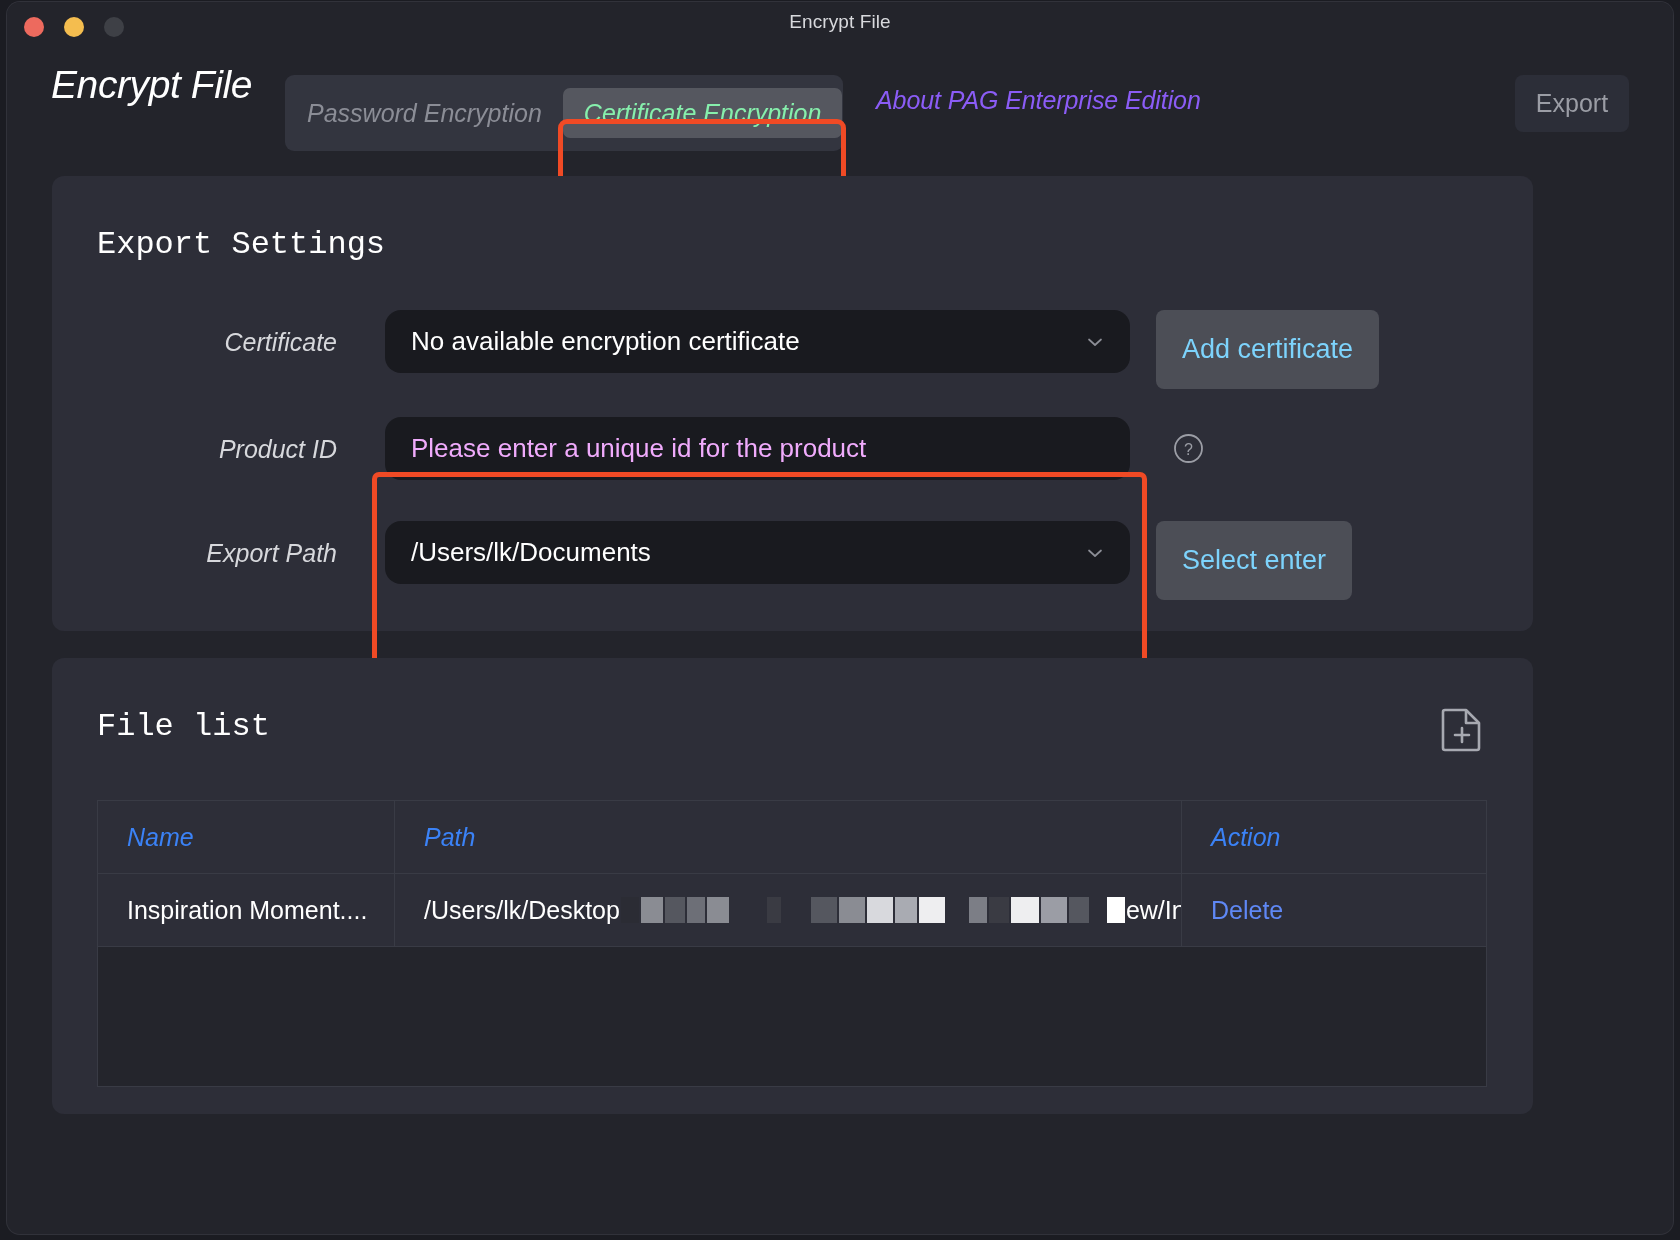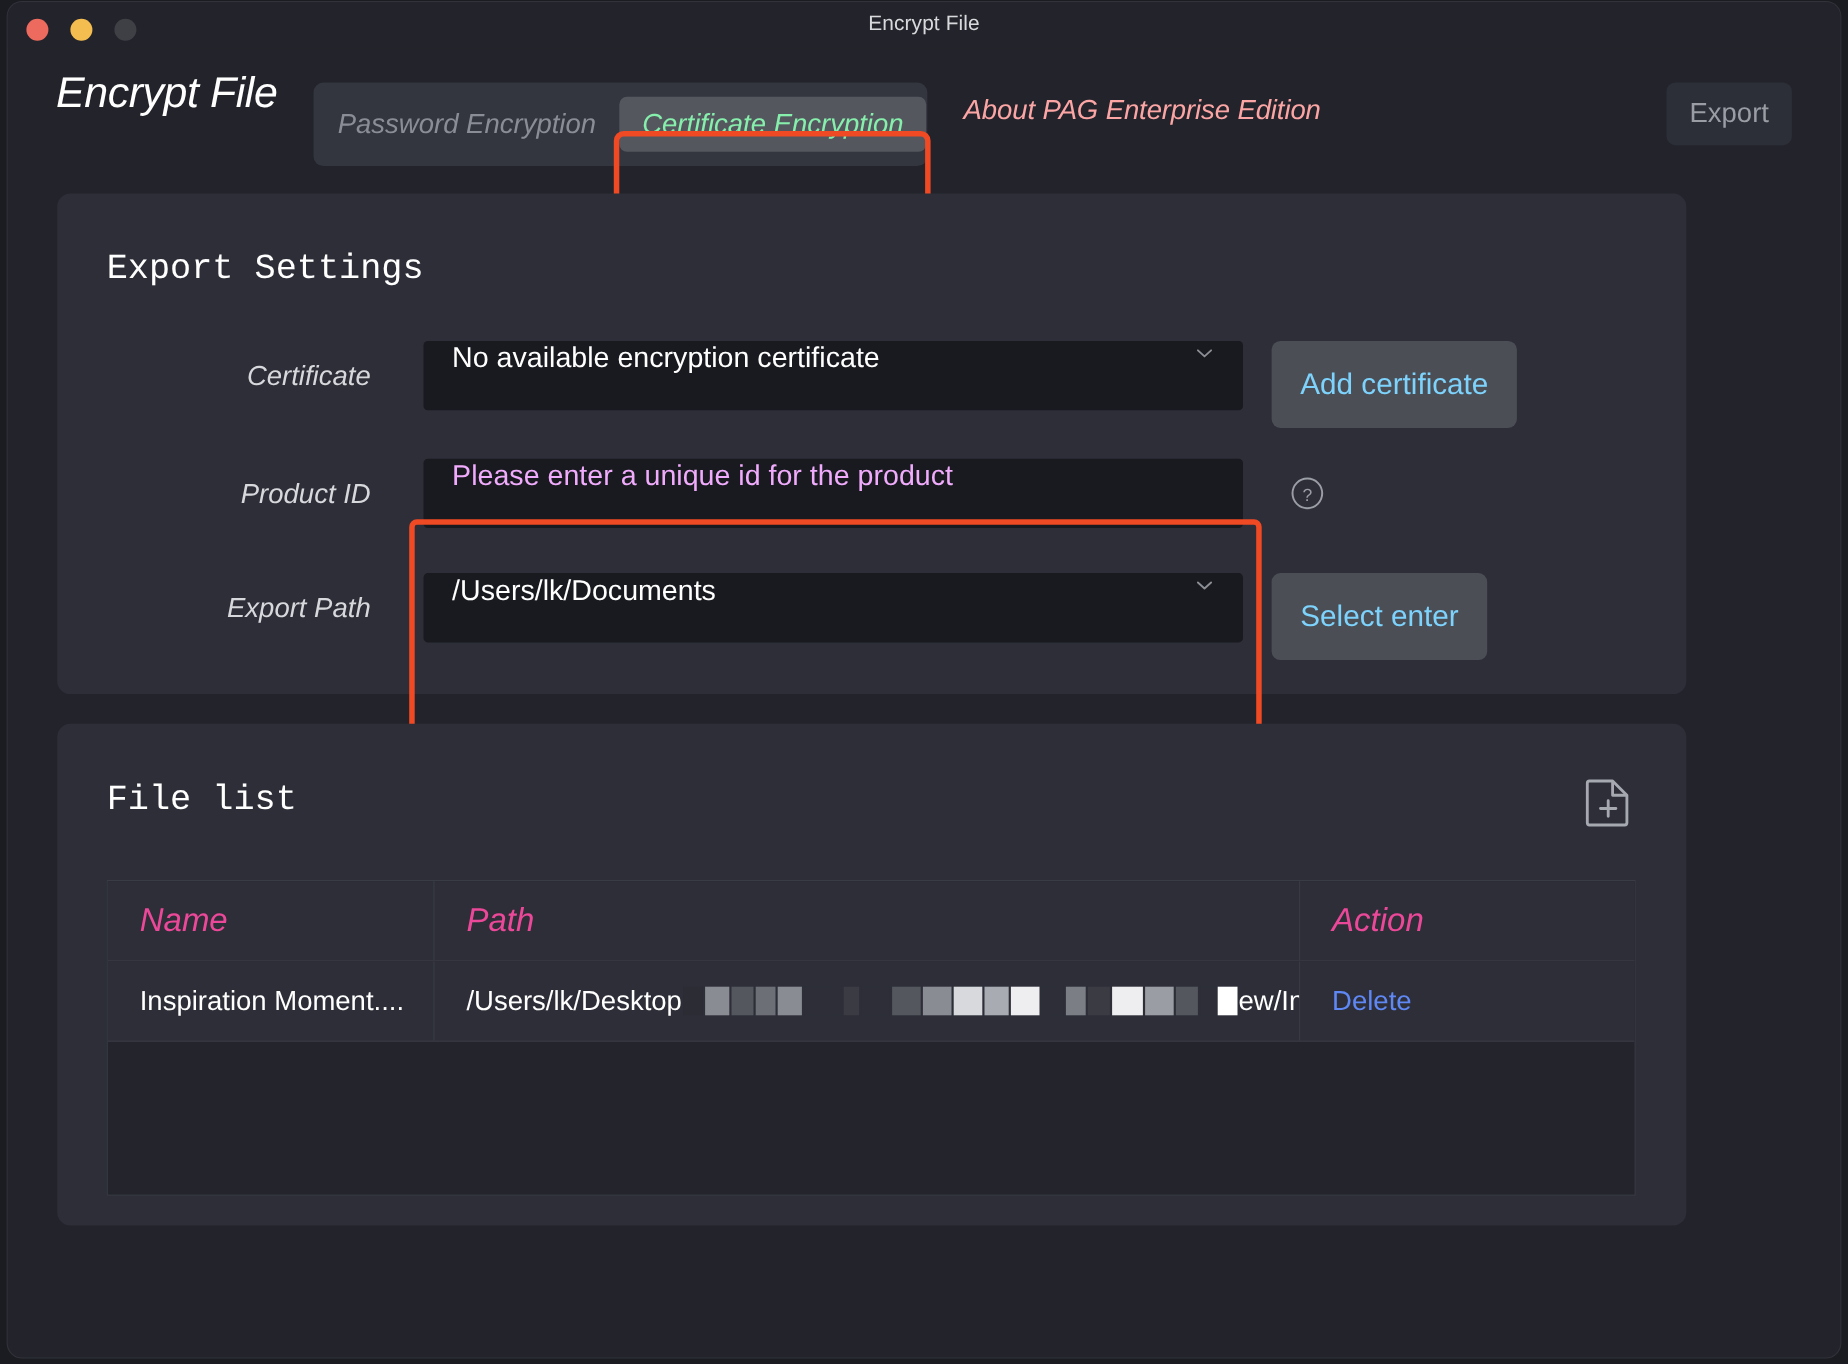--- a/index.html
+++ b/index.html
@@ -100,21 +100,21 @@
     background: #55575f;
     color: #86efac;
   }
 
   .about-link {
     position: absolute;
     left: 869px;
     top: 42px;
     font-size: 25px;
     font-style: italic;
-    color: #fca5a5;
+    color: #8b5cf6;
     letter-spacing: -.1px;
     white-space: nowrap;
   }
 
   .export-btn {
     position: absolute;
     right: 44px;
     top: 31px;
     width: 114px;
     height: 57px;
@@ -190,22 +190,23 @@
     font-style: italic;
     color: #d7d8dc;
   }
   .f-field {
     position: absolute;
     left: 333px;
     width: 745px;
     height: 63px;
     top: -3px;
     background: #191a1f;
-    border-radius: 4px;
-    display: flex;
+    border-radius: 16px;
+    display: flex;
+    align-items: center;
     box-sizing: border-box;
     padding: 0 18px 0 26px;
   }
   .f-value {
     font-size: 26px;
     color: #ffffff;
     flex: 1;
     white-space: nowrap;
     overflow: hidden;
   }
@@ -292,23 +293,23 @@
     border-right: 1px solid #393b45;
     overflow: hidden;
     white-space: nowrap;
   }
   .tcell.last { border-right: none; }
   .c-name { width: 297px; }
   .c-path { width: 787px; }
   .c-act  { width: 304px; }
 
   .th {
-    font-size: 30px;
+    font-size: 25px;
     font-style: italic;
-    color: #ec4899;
+    color: #3b82f6;
   }
   .td {
     font-size: 25px;
     color: #ffffff;
   }
   .td.link {
     color: #5f88f5;
     font-style: normal;
   }
 

